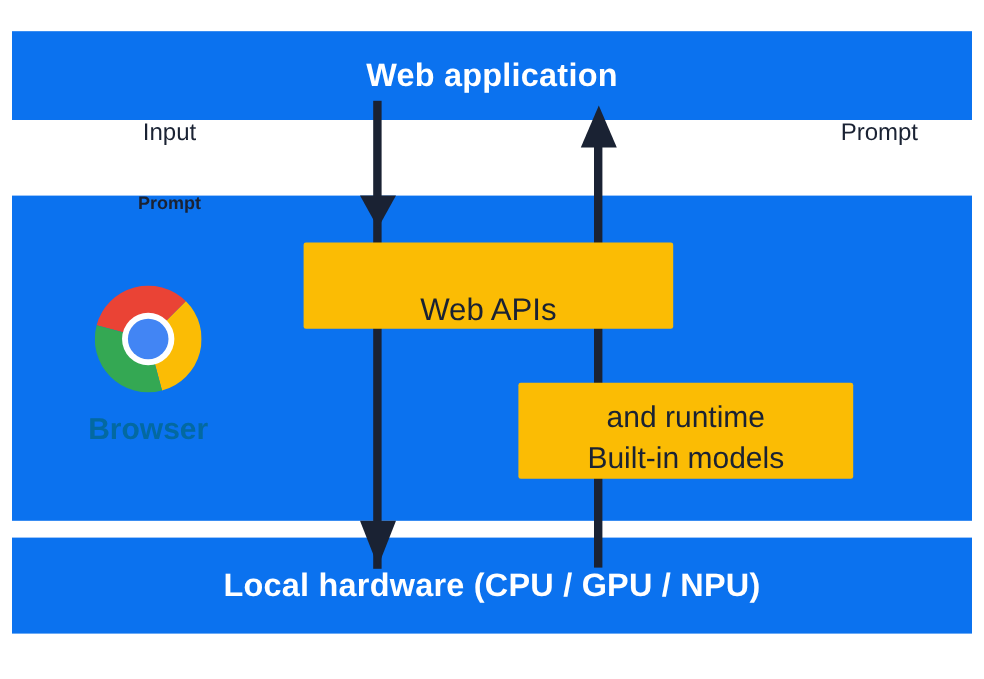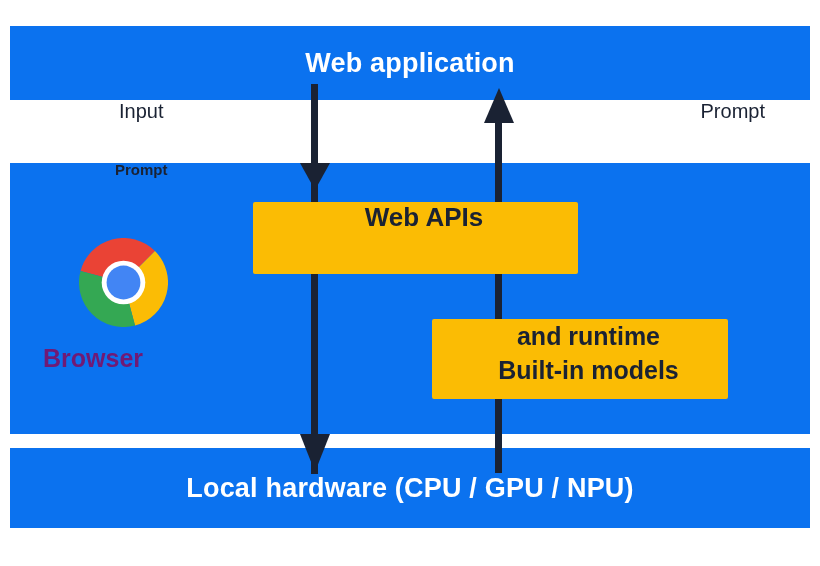--- a/index.html
+++ b/index.html
@@ -22,23 +22,23 @@
   .band-label{
     color:#ffffff;font-weight:bold;font-size:27px;letter-spacing:.2px;
   }
   .io-group{position:absolute;top:99px;z-index:1;color:var(--ink-navy,#1a2233);}
   .io-left{left:115px;text-align:center;}
   .io-right{right:55px;text-align:right;}
   .io-title{font-size:20px;font-weight:normal;line-height:24px;}
   .io-value{font-size:15px;font-weight:bold;line-height:29px;margin-top:32px;}
   .ybox{
     position:absolute;background:var(--box-yellow,#fbbc04);
-    display:flex;flex-direction:column;align-items:center;justify-content:flex-start;
+    display:flex;flex-direction:column;align-items:center;justify-content:flex-end;
     z-index:2;border-radius:2px;
-    color:var(--ink-navy,#1a2233);font-weight:bold;text-align:center;padding-left:17px;
+    color:var(--ink-navy,#1a2233);font-weight:normal;text-align:center;
   }
   .ybox-webapis{left:253px;top:202px;width:308px;height:72px;font-size:26px;}
   .ybox-builtin{left:432px;top:319px;width:279px;height:80px;font-size:25px;line-height:34px;}
   .arrow-line{
     position:absolute;width:7px;background:var(--ink-navy,#1a2233);z-index:1;
   }
   .line-down{left:311px;top:84px;height:390px;}
   .line-up{left:495px;top:120px;height:353px;}
   .arrowhead{position:absolute;width:0;height:0;z-index:1;}
   .head-down-upper{
@@ -52,21 +52,21 @@
     border-top:38px solid var(--ink-navy,#1a2233);
   }
   .head-up{
     left:484px;top:88px;
     border-left:15px solid transparent;border-right:15px solid transparent;
     border-bottom:35px solid var(--ink-navy,#1a2233);
   }
   .chrome-logo{position:absolute;left:79px;top:238px;width:89px;height:89px;z-index:2;}
   .browser-label{
     position:absolute;left:43px;top:345px;width:161px;z-index:2;
-    color:#701a75;font-weight:bold;font-size:25px;line-height:26px;
+    text-align:center;color:#0369a1;font-weight:bold;font-size:25px;line-height:26px;
   }
 </style>
 </head>
 <body>
 
 <div class="canvas">
 
   <div class="band band-top">
     <span class="band-label">Web application</span>
   </div>

